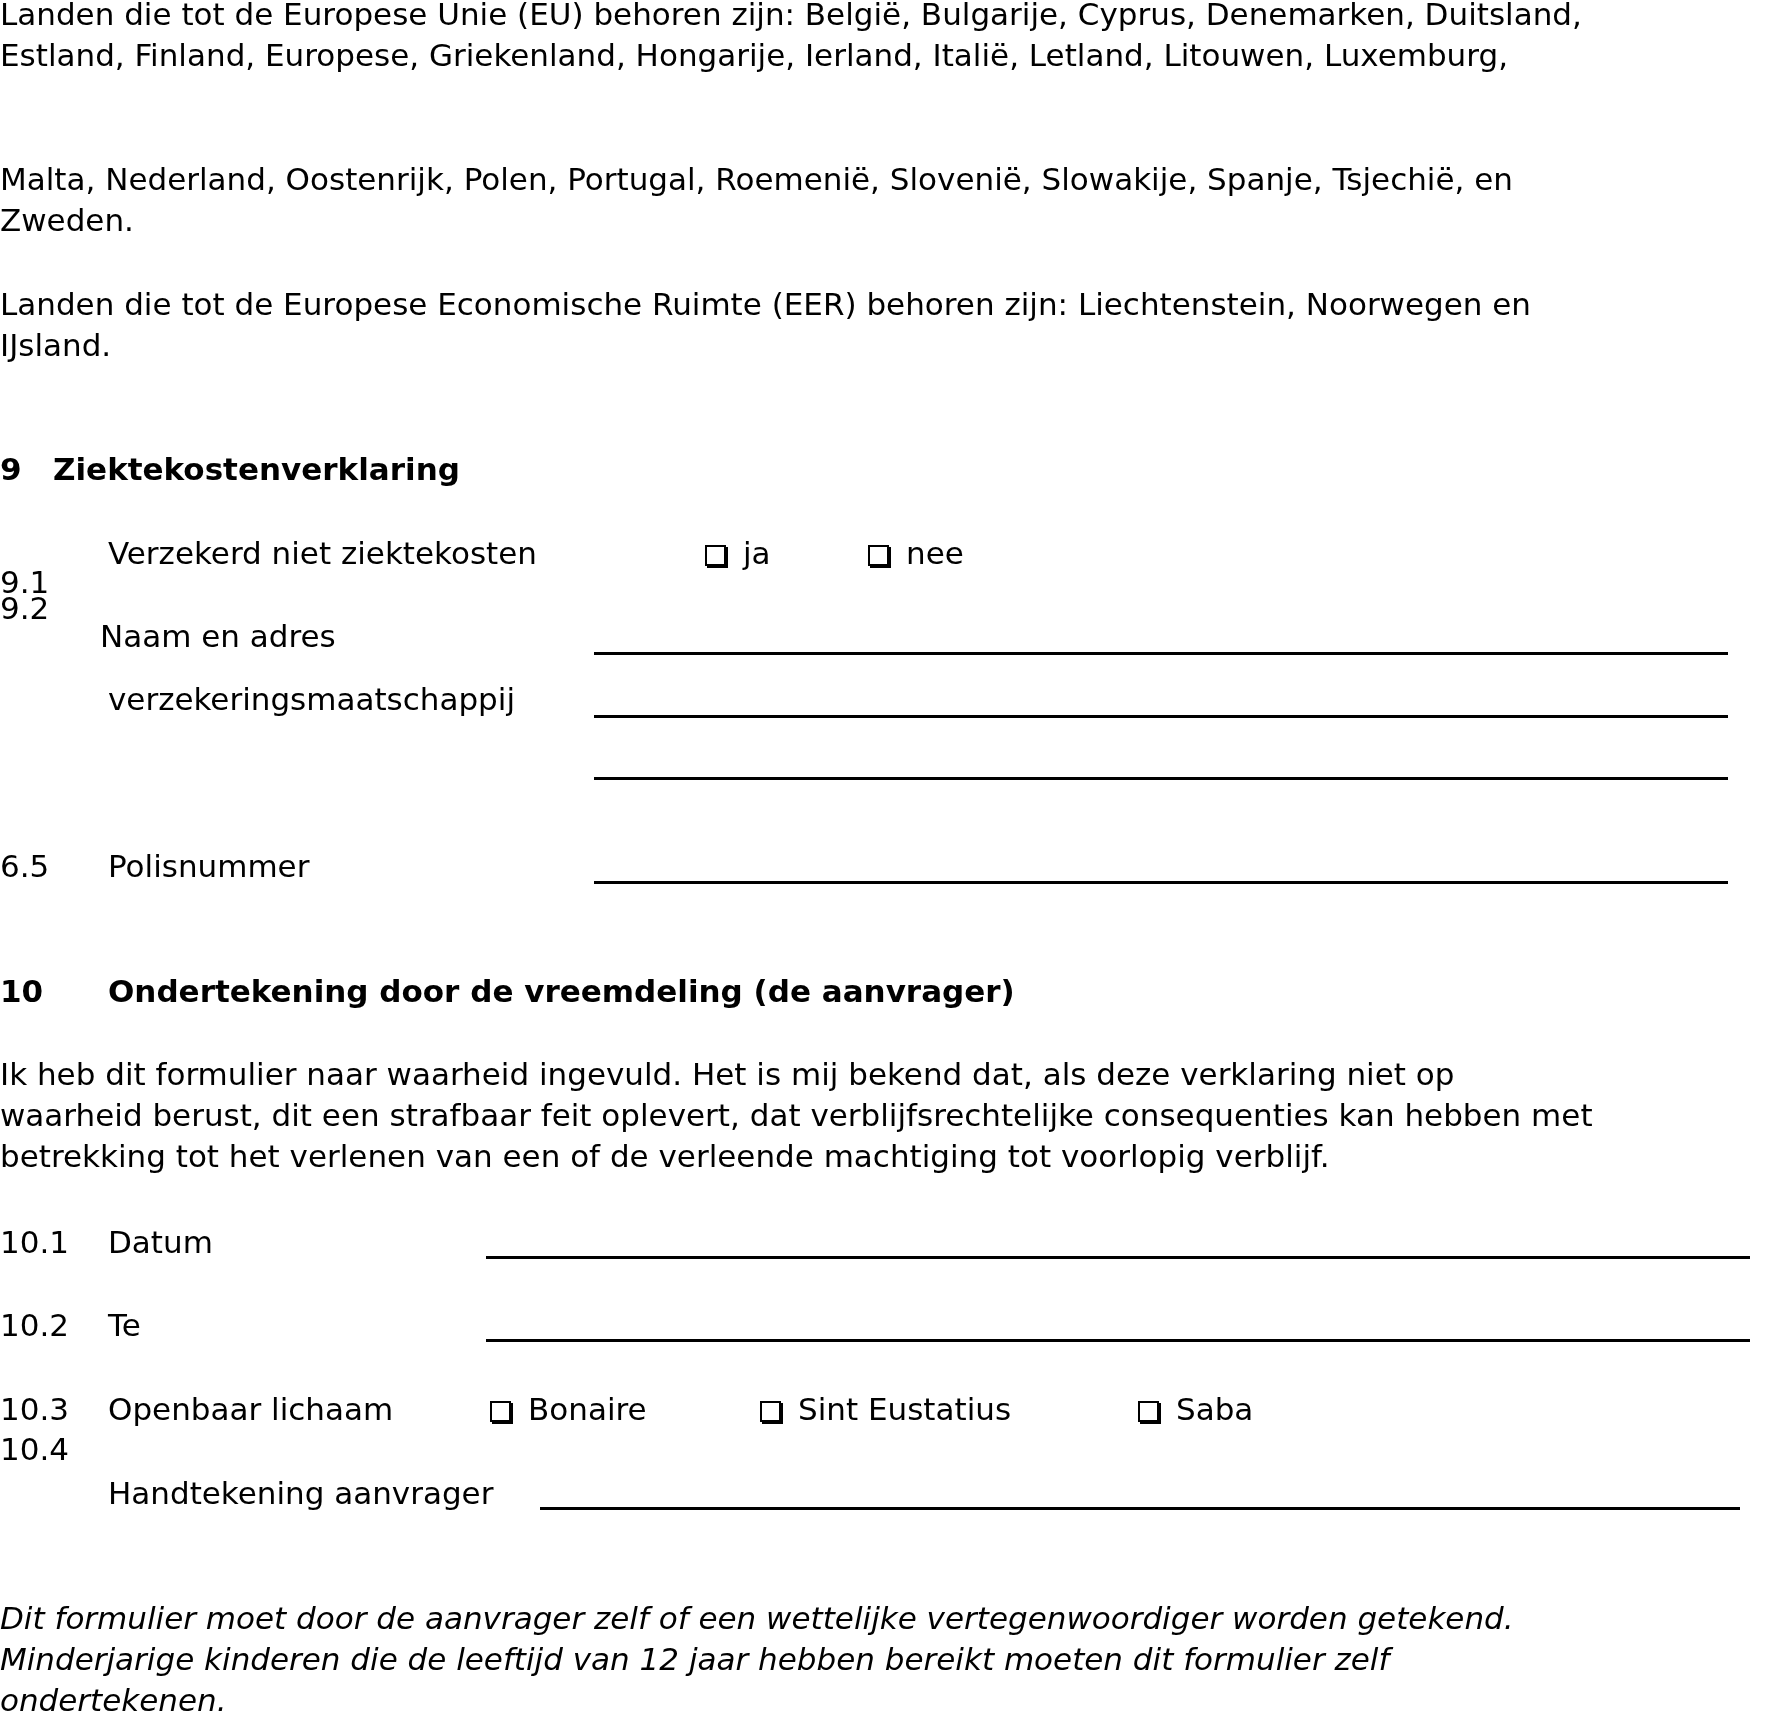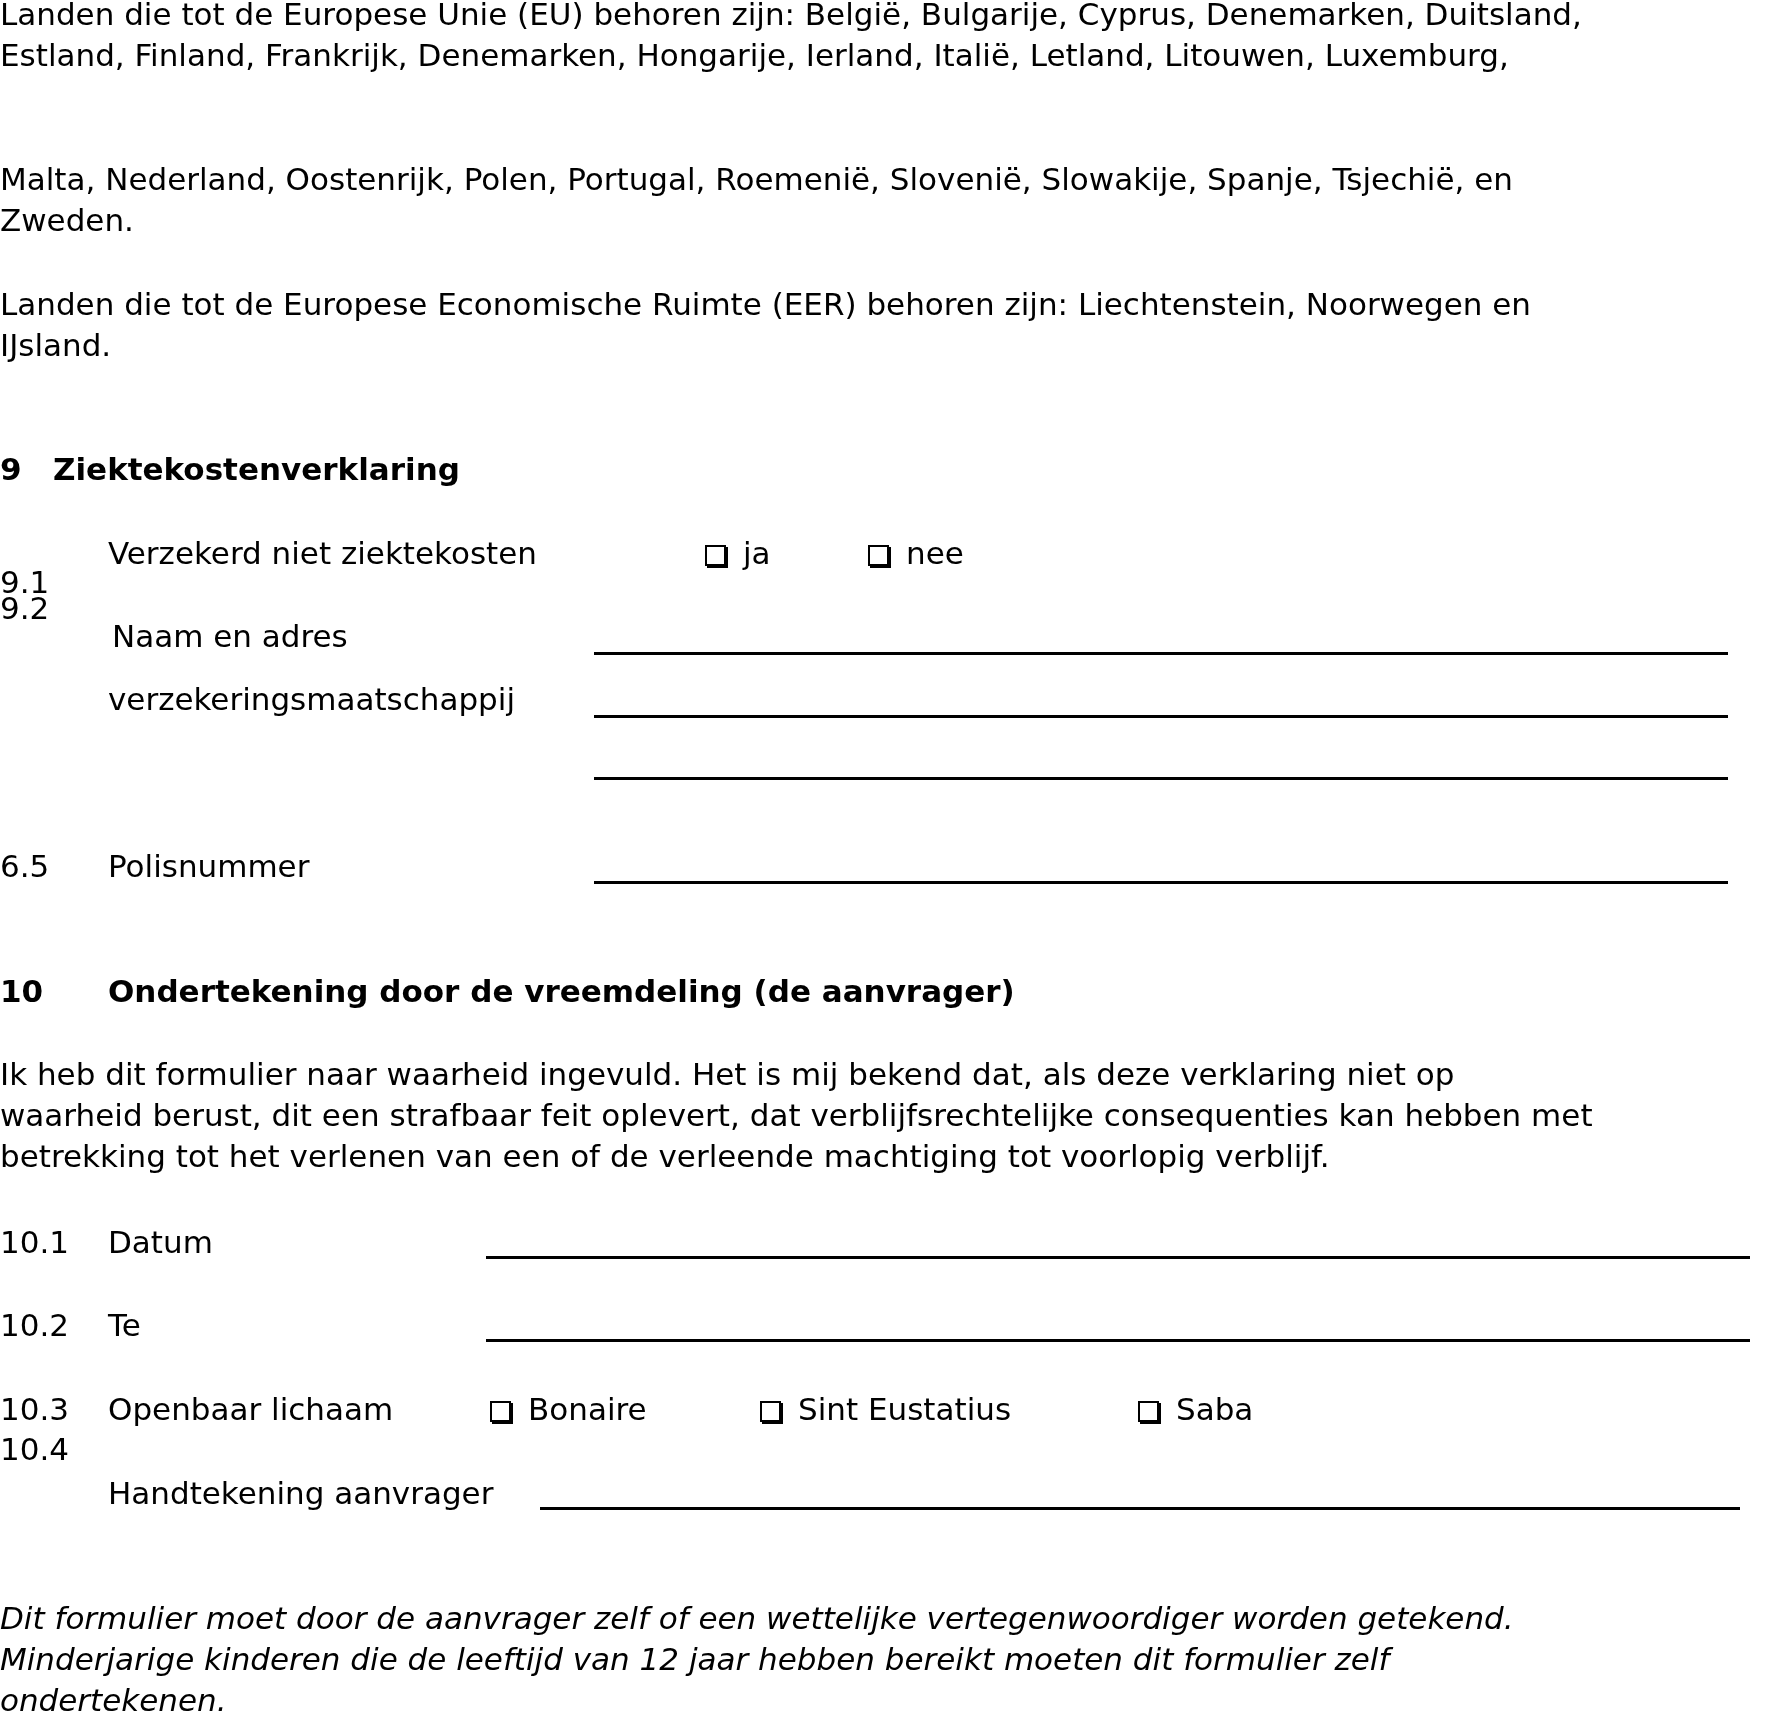--- a/index.html
+++ b/index.html
@@ -14,38 +14,38 @@
   .line { position: absolute; height: 0; border-top: 3px solid #000; }
   .cb {
     position: absolute; width: 17px; height: 17px; border: 2px solid #000;
     box-shadow: 2px 2px 0 #000; background: #fff; cursor: pointer;
   }
 </style>
 </head>
 <body>
 
 <div class="t" style="top:-7px">Landen die tot de Europese Unie (EU) behoren zijn: België, Bulgarije, Cyprus, Denemarken, Duitsland,</div>
-<div class="t" style="top:34px">Estland, Finland, Frankrijk, Denemarken, Hongarije, Ierland, Italië, Letland, Litouwen, Luxemburg,</div>
+<div class="t" style="top:34px">Estland, Finland, Europese, Griekenland, Hongarije, Ierland, Italië, Letland, Litouwen, Luxemburg,</div>
 <div class="t" style="top:158px">Malta, Nederland, Oostenrijk, Polen, Portugal, Roemenië, Slovenië, Slowakije, Spanje, Tsjechië, en</div>
 <div class="t" style="top:199px">Zweden.</div>
 <div class="t" style="top:283px">Landen die tot de Europese Economische Ruimte (EER) behoren zijn: Liechtenstein, Noorwegen en</div>
 <div class="t" style="top:324px">IJsland.</div>
 
 <div class="abs b" style="top:448px; left:0">9</div>
 <div class="abs b" style="top:448px; left:53px">Ziektekostenverklaring</div>
 
 <div class="abs" style="top:561px; left:0">9.1</div>
 <div class="abs" style="top:532px; left:108px">Verzekerd niet ziektekosten</div>
 <div class="cb" style="top:545px; left:705px"></div>
 <div class="abs" style="top:532px; left:743px">ja</div>
 <div class="cb" style="top:545px; left:868px"></div>
 <div class="abs" style="top:532px; left:906px">nee</div>
 
 <div class="abs" style="top:587px; left:0">9.2</div>
-<div class="abs" style="top:615px; left:112px">Naam en adres</div>
+<div class="abs" style="top:615px; left:100px">Naam en adres</div>
 <div class="abs" style="top:678px; left:108px">verzekeringsmaatschappij</div>
 <div class="line" style="top:652px; left:594px; width:1134px"></div>
 <div class="line" style="top:715px; left:594px; width:1134px"></div>
 <div class="line" style="top:777px; left:594px; width:1134px"></div>
 
 <div class="abs" style="top:845px; left:0">6.5</div>
 <div class="abs" style="top:845px; left:108px">Polisnummer</div>
 <div class="line" style="top:881px; left:594px; width:1134px"></div>
 
 <div class="abs b" style="top:970px; left:0">10</div>

